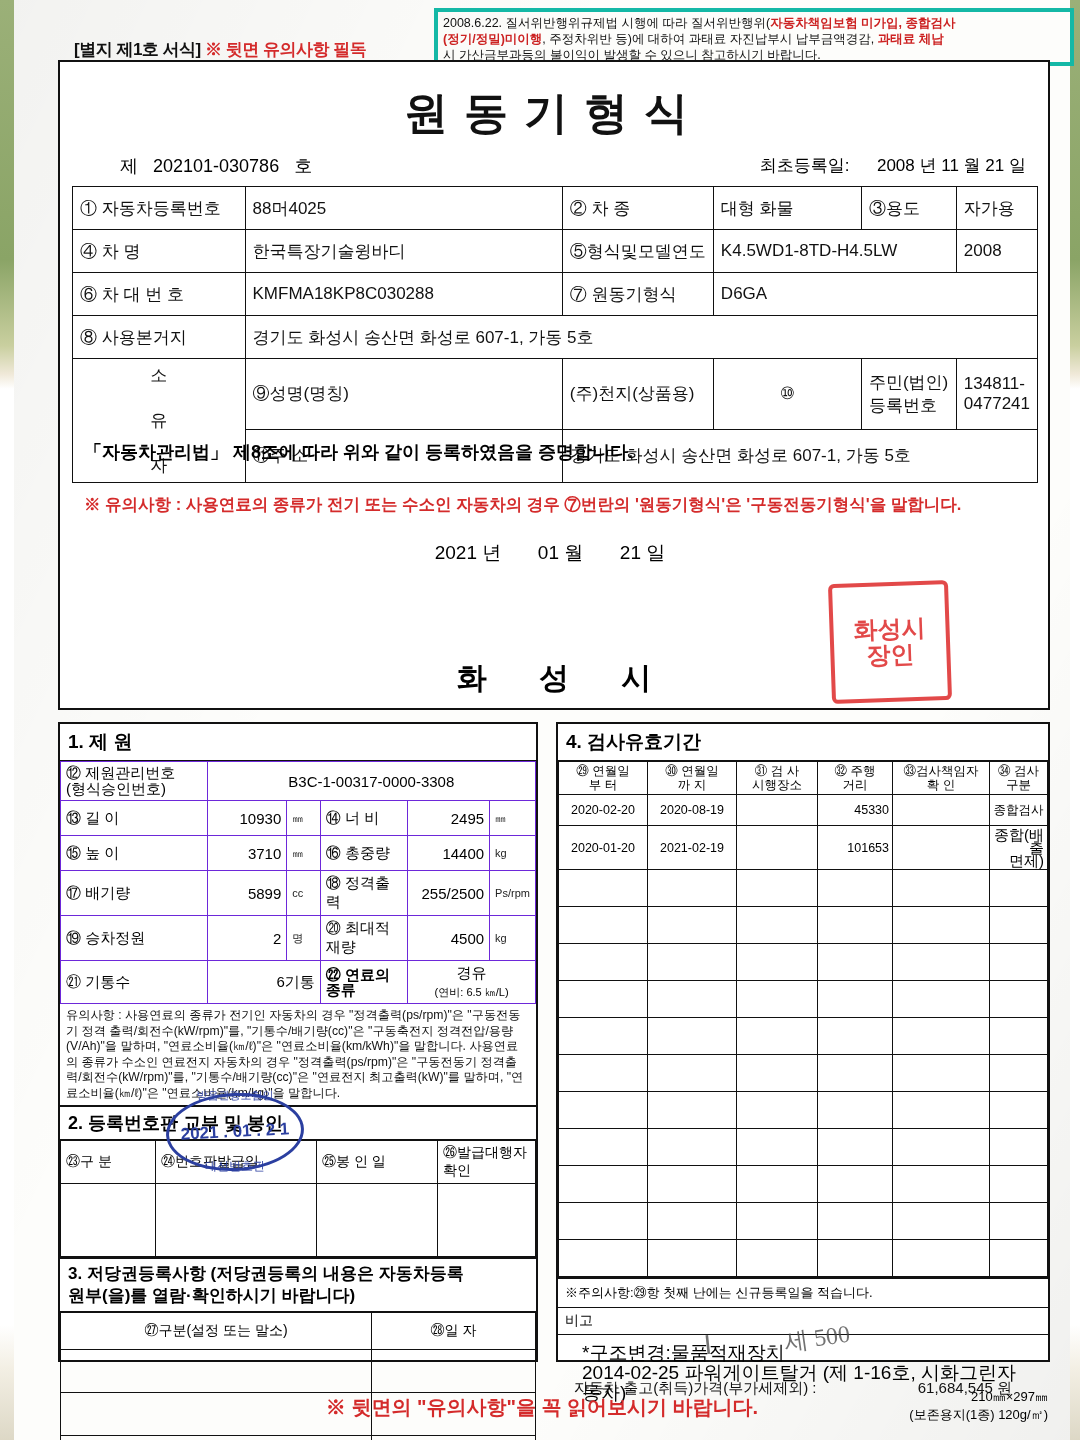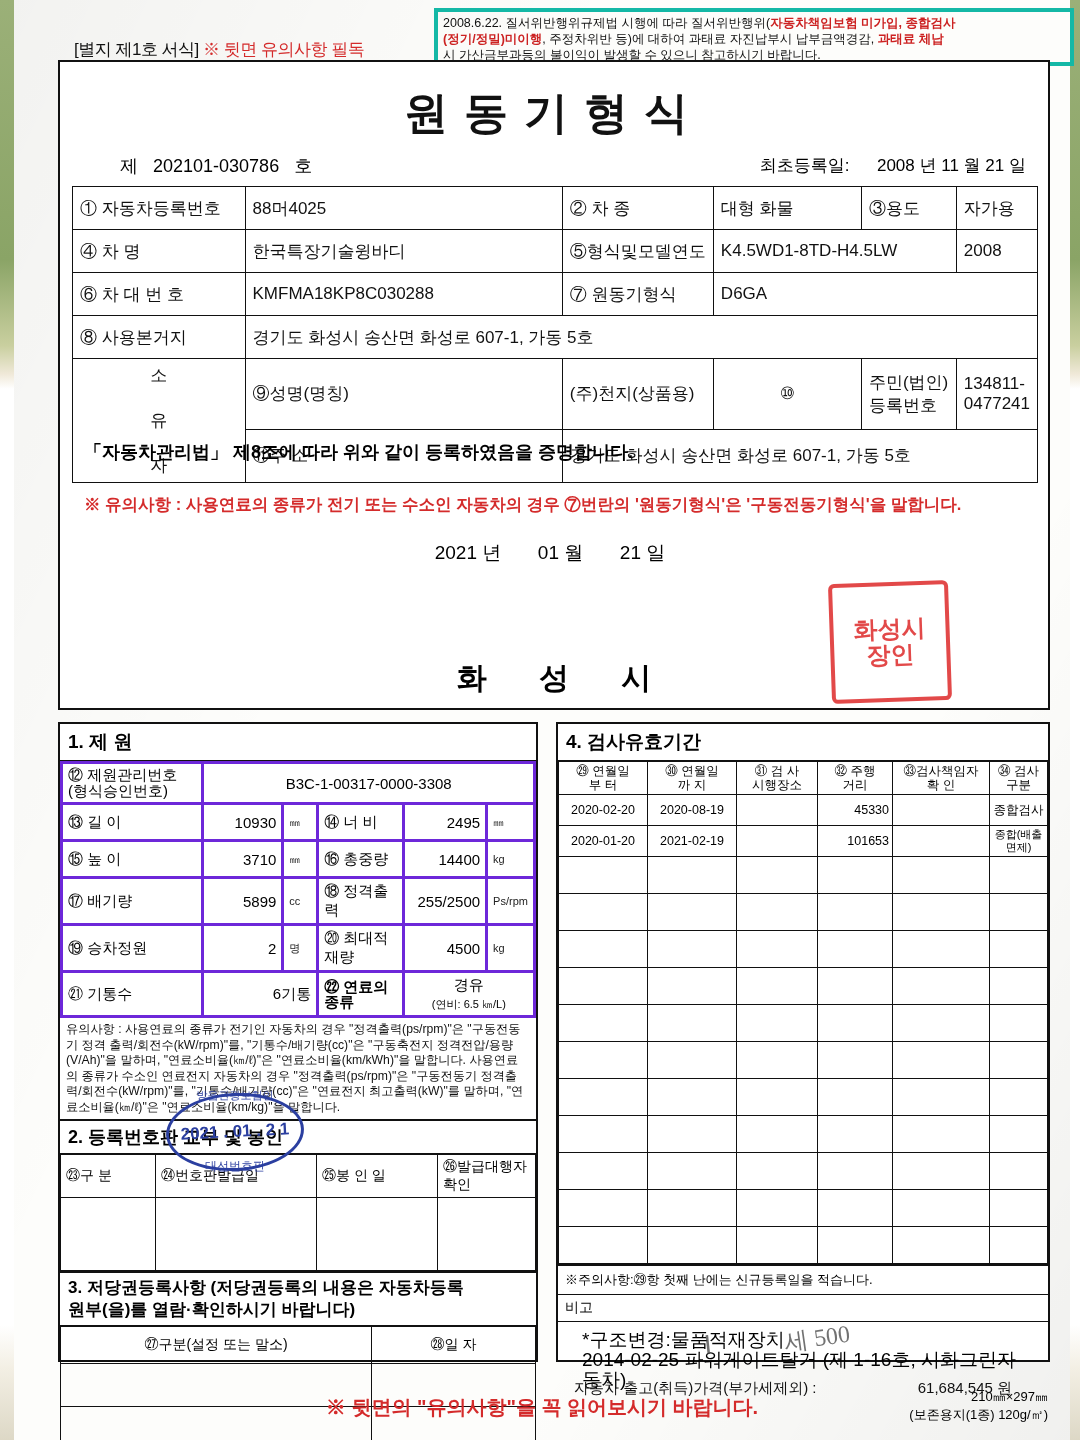--- a/index.html
+++ b/index.html
@@ -24,21 +24,21 @@
   }
   
   .top-note{
     position:absolute;left:420px;top:8px;width:640px;height:58px;
     border:4px solid #14b8a6;
     font-size:12.5px;line-height:16px;color:#111;
     padding:3px 5px;box-sizing:border-box;
   }
   .top-note .r{color:#cc2222;font-weight:bold;}
   .form-tag{
-    position:absolute;left:60px;top:38px;font-size:17px;font-weight:normal;color:#111;
+    position:absolute;left:60px;top:38px;font-size:17px;font-weight:bold;color:#111;
     letter-spacing:-0.5px;
   }
   .form-tag .red{color:#d42b2b;}
   
   .frame{
     position:absolute;left:44px;top:60px;width:992px;height:650px;
     border:2px solid #111;box-sizing:border-box;background:#fff;
   }
   .doc-title{
     text-align:center;font-size:44px;font-weight:bold;letter-spacing:16px;
@@ -80,21 +80,21 @@
   .lower-left{
     position:absolute;left:44px;top:722px;width:480px;height:640px;
     border:2px solid #111;box-sizing:border-box;background:#fff;
   }
   .lower-right{
     position:absolute;left:542px;top:722px;width:494px;height:640px;
     border:2px solid #111;box-sizing:border-box;background:#fff;
   }
   .sec-title{font-size:19px;font-weight:bold;padding:5px 8px;border-bottom:1px solid #111;}
   table.spec{width:100%;border-collapse:collapse;font-size:15px;}
-  table.spec td{border:3px solid #6d28d9;padding:3px 5px;height:28px;}
+  table.spec td{border:1px solid #6d28d9;padding:3px 5px;height:28px;}
   .unit{font-size:11px;color:#222;}
   .note-small{font-size:12.2px;line-height:15.5px;padding:4px 6px;color:#111;}
   .sec2-title{font-size:18px;font-weight:bold;padding:4px 8px;border-top:2px solid #111;border-bottom:1px solid #111;}
   table.plate{width:100%;border-collapse:collapse;font-size:14px;}
   table.plate td{border:1px solid #111;height:30px;padding:3px 5px;}
   .stamp{
     position:absolute;left:152px;top:1093px;width:132px;height:72px;
     border:3px solid #2b3fa0;border-radius:50%;color:#2b3fa0;
     display:flex;align-items:center;justify-content:center;
     font-size:17px;font-weight:bold;transform:rotate(-3deg);
@@ -387,21 +387,21 @@
         <td style="text-align:right">45330</td>
         <td></td>
         <td>종합검사</td>
       </tr>
       <tr>
         <td>2020-01-20</td>
         <td>2021-02-19</td>
         <td></td>
         <td style="text-align:right">101653</td>
         <td></td>
-        <td style="text-align:center;font-size:11px;line-height:13px">
+        <td style="text-align:right;font-size:15px;line-height:13px">
           <div>종합(배출</div>
           <div>면제)</div>
         </td>
       </tr>
       <tr>
             <td style="height:32px"></td>
             <td></td>
             <td></td>
             <td></td>
             <td></td>

